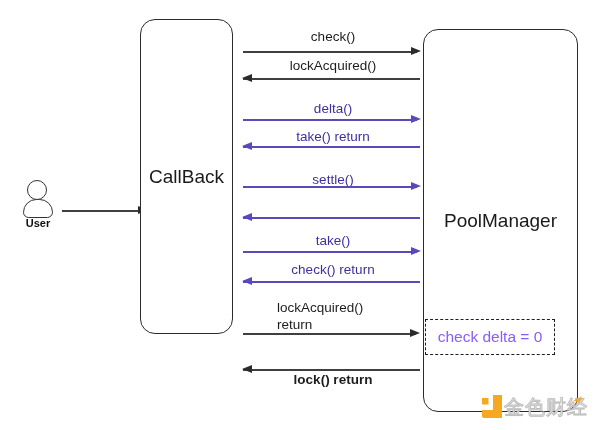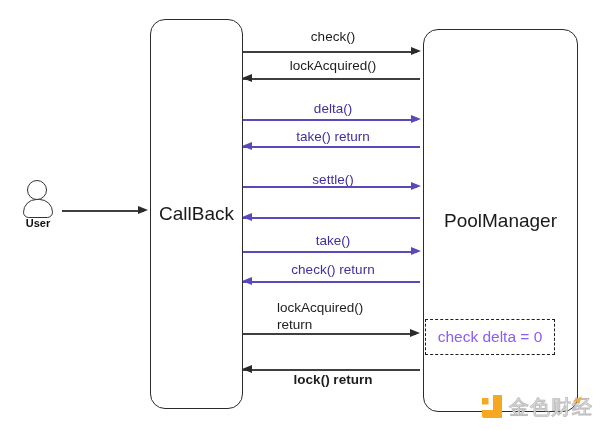--- a/index.html
+++ b/index.html
@@ -6,21 +6,21 @@
   .stage {
     position:relative; width:600px; height:430px; background:#fff;
     font-family:"Liberation Sans","DejaVu Sans",sans-serif; overflow:hidden;
   }
   
   .lifeline {
     position:absolute; border:1.6px solid #2b2b2b; border-radius:15px; background:#fff;
     display:flex; align-items:center; justify-content:center;
     font-size:19px; color:#1a1a1a; box-sizing:border-box;
   }
-  #cb { left:150px; top:19px; width:93px;  height:390px;justify-content:center; }
+  #cb { left:140px; top:19px; width:93px;  height:315px;justify-content:center; }
   #pm { left:423px; top:19px; width:155px; height:383px;margin-top:10px; }
 
   
   .actor .head {
     position:absolute; left:27px; top:180px; width:20px; height:20px;
     border:1.6px solid #333; border-radius:50%; background:#fff; box-sizing:border-box; z-index:2;
   }
   .actor .body {
     position:absolute; left:23px; top:199px; width:30px; height:19px;
     border:1.6px solid #333; border-radius:14px 14px 6px 6px; background:#fff; box-sizing:border-box;
@@ -71,21 +71,21 @@
 
   
   .note {
     position:absolute; left:425px; top:319px; width:130px; height:36px;
     border:1.6px dashed #1e1e1e; background:#fff; box-sizing:border-box;
     display:flex; align-items:center; justify-content:center;
     font-size:15.5px; color:#8b5cf6;
   }
 
   
-  .wm { position:absolute; left:481px; top:394px; display:flex; align-items:center; gap:5px; }
+  .wm { position:absolute; left:481px; top:394px; display:flex; align-items:center; }
   .wm-text {
     font-size:20px; letter-spacing:1px; color:rgba(255,255,255,0.88);
     -webkit-text-stroke:1px rgba(175,175,175,0.75);
     text-shadow:0 0 1px rgba(160,160,160,0.8);
   }
   .wm-accent {
     position:absolute; left:93px; top:1px; width:0; height:0;
     border-left:7px solid transparent; border-bottom:7px solid #f7a823;
     transform:rotate(18deg); opacity:0.9;
   }

